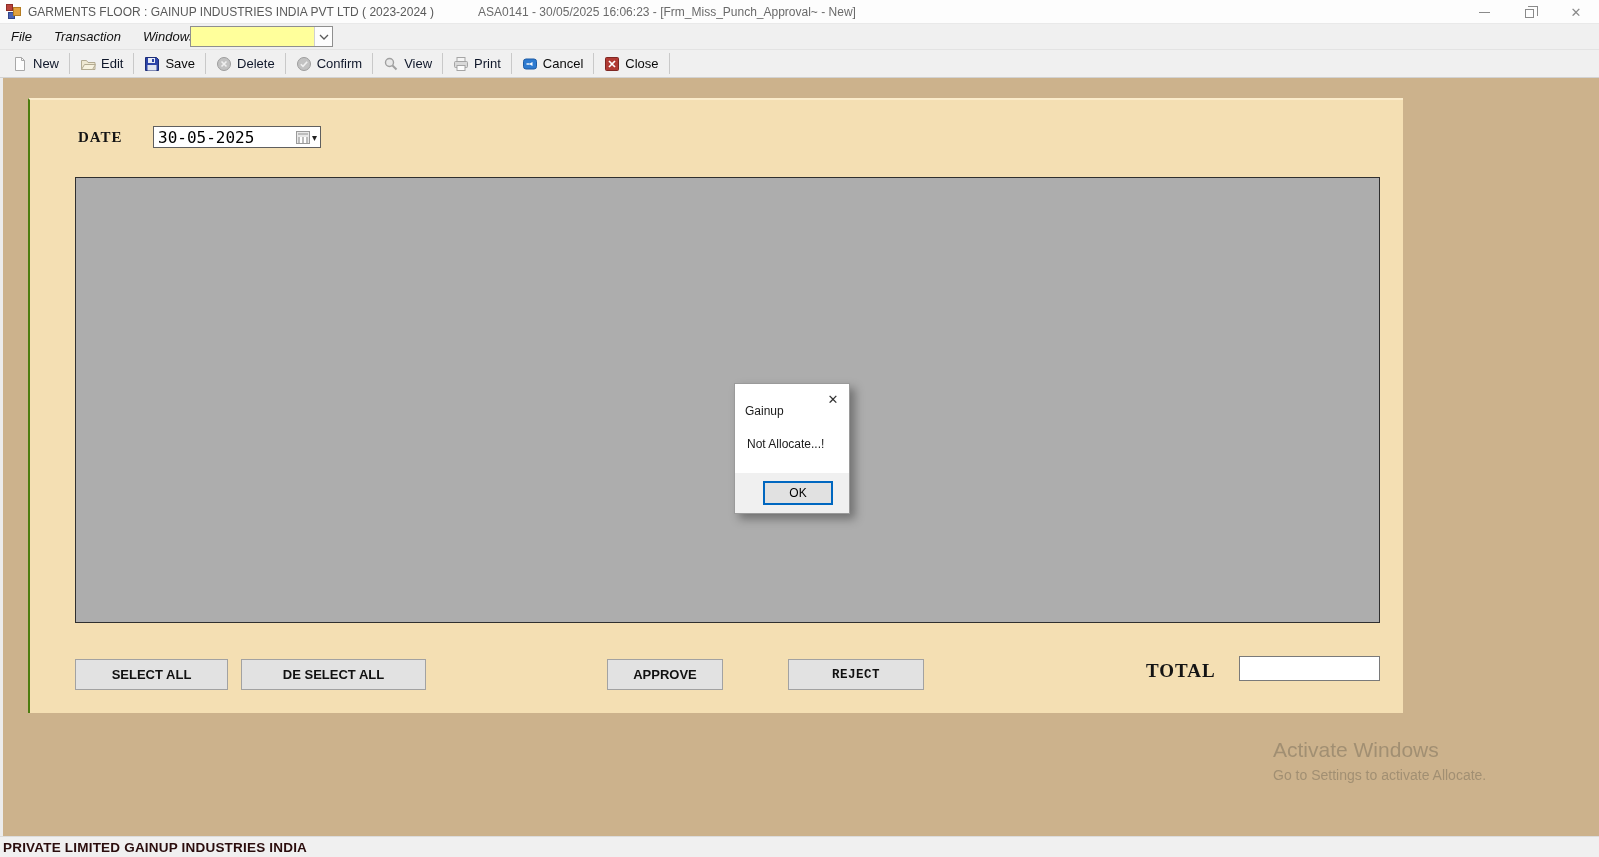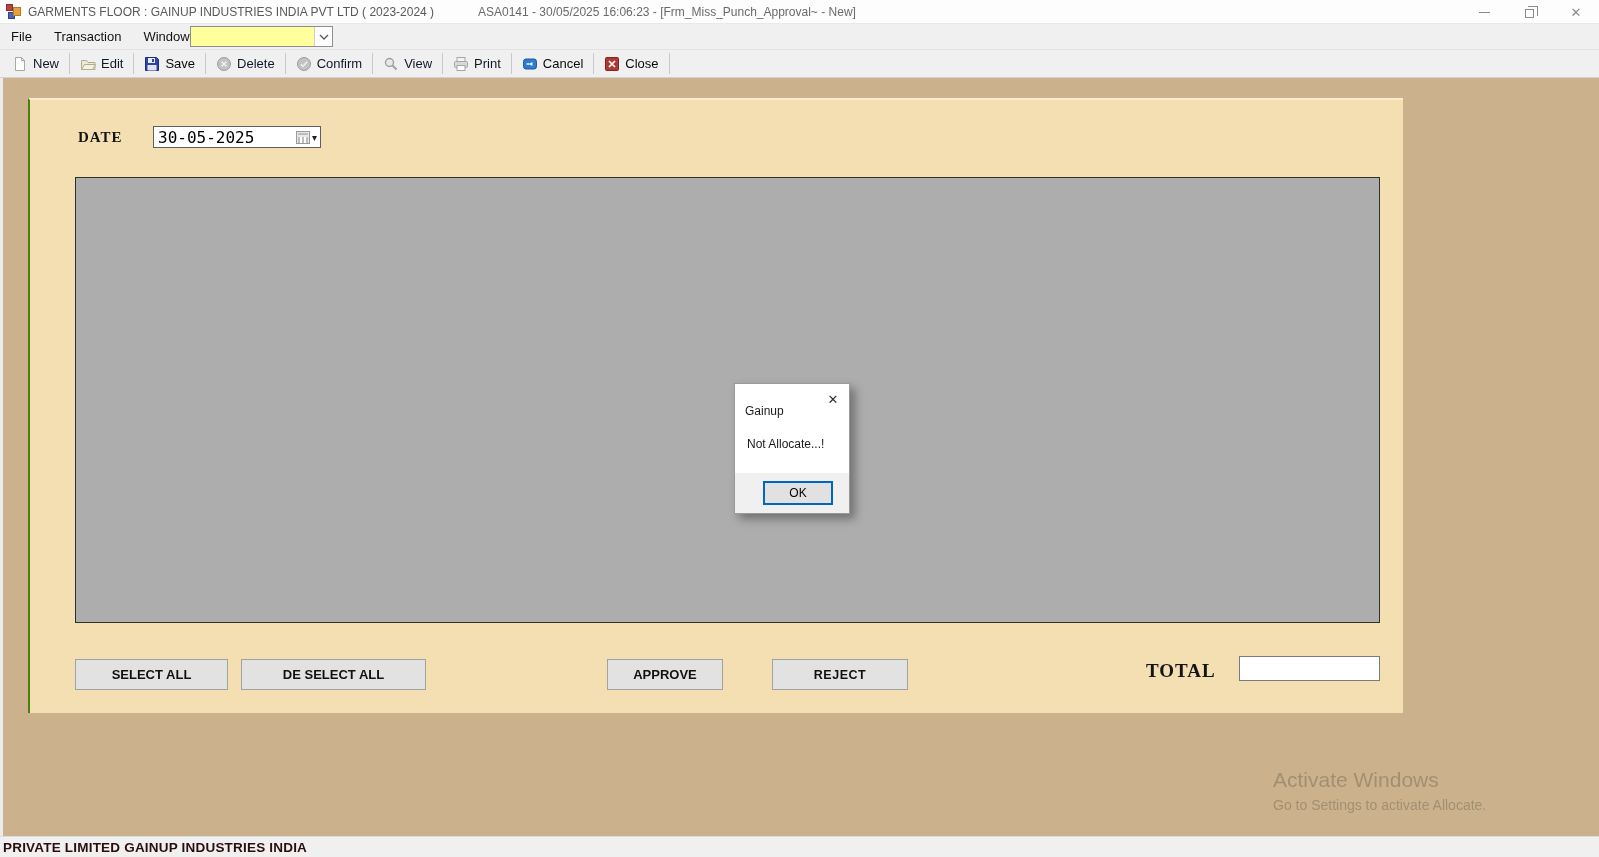--- a/index.html
+++ b/index.html
@@ -19,21 +19,21 @@
   .title-center { position:absolute; left:478px; color:#6a6a6a; font-size:12px; white-space:nowrap; }
   .win-controls { position:absolute; right:0; top:0; height:24px; display:flex; }
   .winbtn { width:46px; height:24px; display:flex; align-items:center; justify-content:center; color:#8a8a8a; font-size:12px; }
   .glyph-min { width:11px; height:1px; background:#8a8a8a; }
   .glyph-restore { width:9px; height:9px; border:1px solid #8a8a8a; position:relative; background:#fdfdfd; margin-top:2px; margin-left:-2px; }
   .glyph-restore:before { content:""; position:absolute; left:2px; top:-4px; width:9px; height:9px; border:1px solid #8a8a8a; border-left:none; border-bottom:none; }
   .glyph-x { font-size:13px; line-height:1; }
 
   
   .menubar { position:absolute; left:0; top:24px; width:1599px; height:25px; background:#f0f0f0;
-    display:flex; align-items:center; }
+    display:flex; align-items:center;font-style:italic; }
   .menu-item { font-size:13px; color:#111; padding:0 11px; height:25px; display:flex; align-items:center; }
   .combo { position:absolute; left:190px; top:2px; width:143px; height:21px; background:#ffff9b;
     border:1px solid #8f8f8f; display:flex; align-items:center; }
   .combo-value { flex:1; font-size:12px; color:#111; padding-left:4px; }
   .combo-arrow { width:18px; height:100%; background:#fdfdfd; border-left:1px solid #d0d0d0;
     display:flex; align-items:center; justify-content:center; }
 
   
   .toolbar { position:absolute; left:0; top:49px; width:1599px; height:29px; background:#f0f0f0;
     border-top:1px solid #e3e3e3; border-bottom:1px solid #d2d2d2; display:flex; align-items:center; padding-left:4px; }
@@ -62,28 +62,28 @@
   .date-arrow { font-size:10px; color:#222; margin-right:3px; }
 
   .grid-panel { position:absolute; left:45px; top:77px; width:1305px; height:446px; background:#adadad;
     border:1px solid #2f2f2f; }
 
   .form-btn { position:absolute; top:559px; height:31px; background:#e2e2e2; border:1px solid #a2a2a2;
     display:flex; align-items:center; justify-content:center; font-weight:bold; font-size:13px; color:#111; }
   .btn-selectall { left:45px; width:153px; }
   .btn-deselectall { left:211px; width:185px; }
   .btn-approve { left:577px; width:116px; }
-  .btn-reject { left:742px; width:136px; font-family:Liberation Sans, sans-serif; font-size:12.5px; letter-spacing:0.5px; }
+  .btn-reject { left:758px; width:136px; font-family:Liberation Mono, monospace; font-size:12.5px; letter-spacing:0.5px; }
   .total-label { position:absolute; left:1116px; top:560px; font-family:"Liberation Serif", serif;
     font-weight:bold; font-size:19px; letter-spacing:1px; color:#141414; }
   .total-input { position:absolute; left:1209px; top:556px; width:141px; height:25px; background:#fff;
     border:1px solid #7a7a7a; font-size:13px; padding:0 4px; outline:none; }
 
   
-  .watermark { position:absolute; left:1270px; top:690px; color:rgba(92,86,74,0.38); pointer-events:none; }
+  .watermark { position:absolute; left:1270px; top:660px; color:rgba(92,86,74,0.38); pointer-events:none; }
   .watermark .wm1 { font-size:21px; }
   .watermark .wm2 { font-size:14px; margin-top:5px; }
 
   
   .dialog { position:absolute; left:734px; top:383px; width:116px; height:131px; background:#fff;
     border:1px solid #9a9a9a; box-shadow:5px 5px 9px rgba(0,0,0,0.35); }
   .dlg-titlebar { position:absolute; left:0; top:12px; width:100%; height:30px; background:#fff;
     display:flex; align-items:center; }
   .dlg-title { font-size:12px; color:#1a1a1a; margin-left:10px; }
   .dlg-close { position:absolute; right:6px; top:5px; width:20px; height:20px; display:flex;

